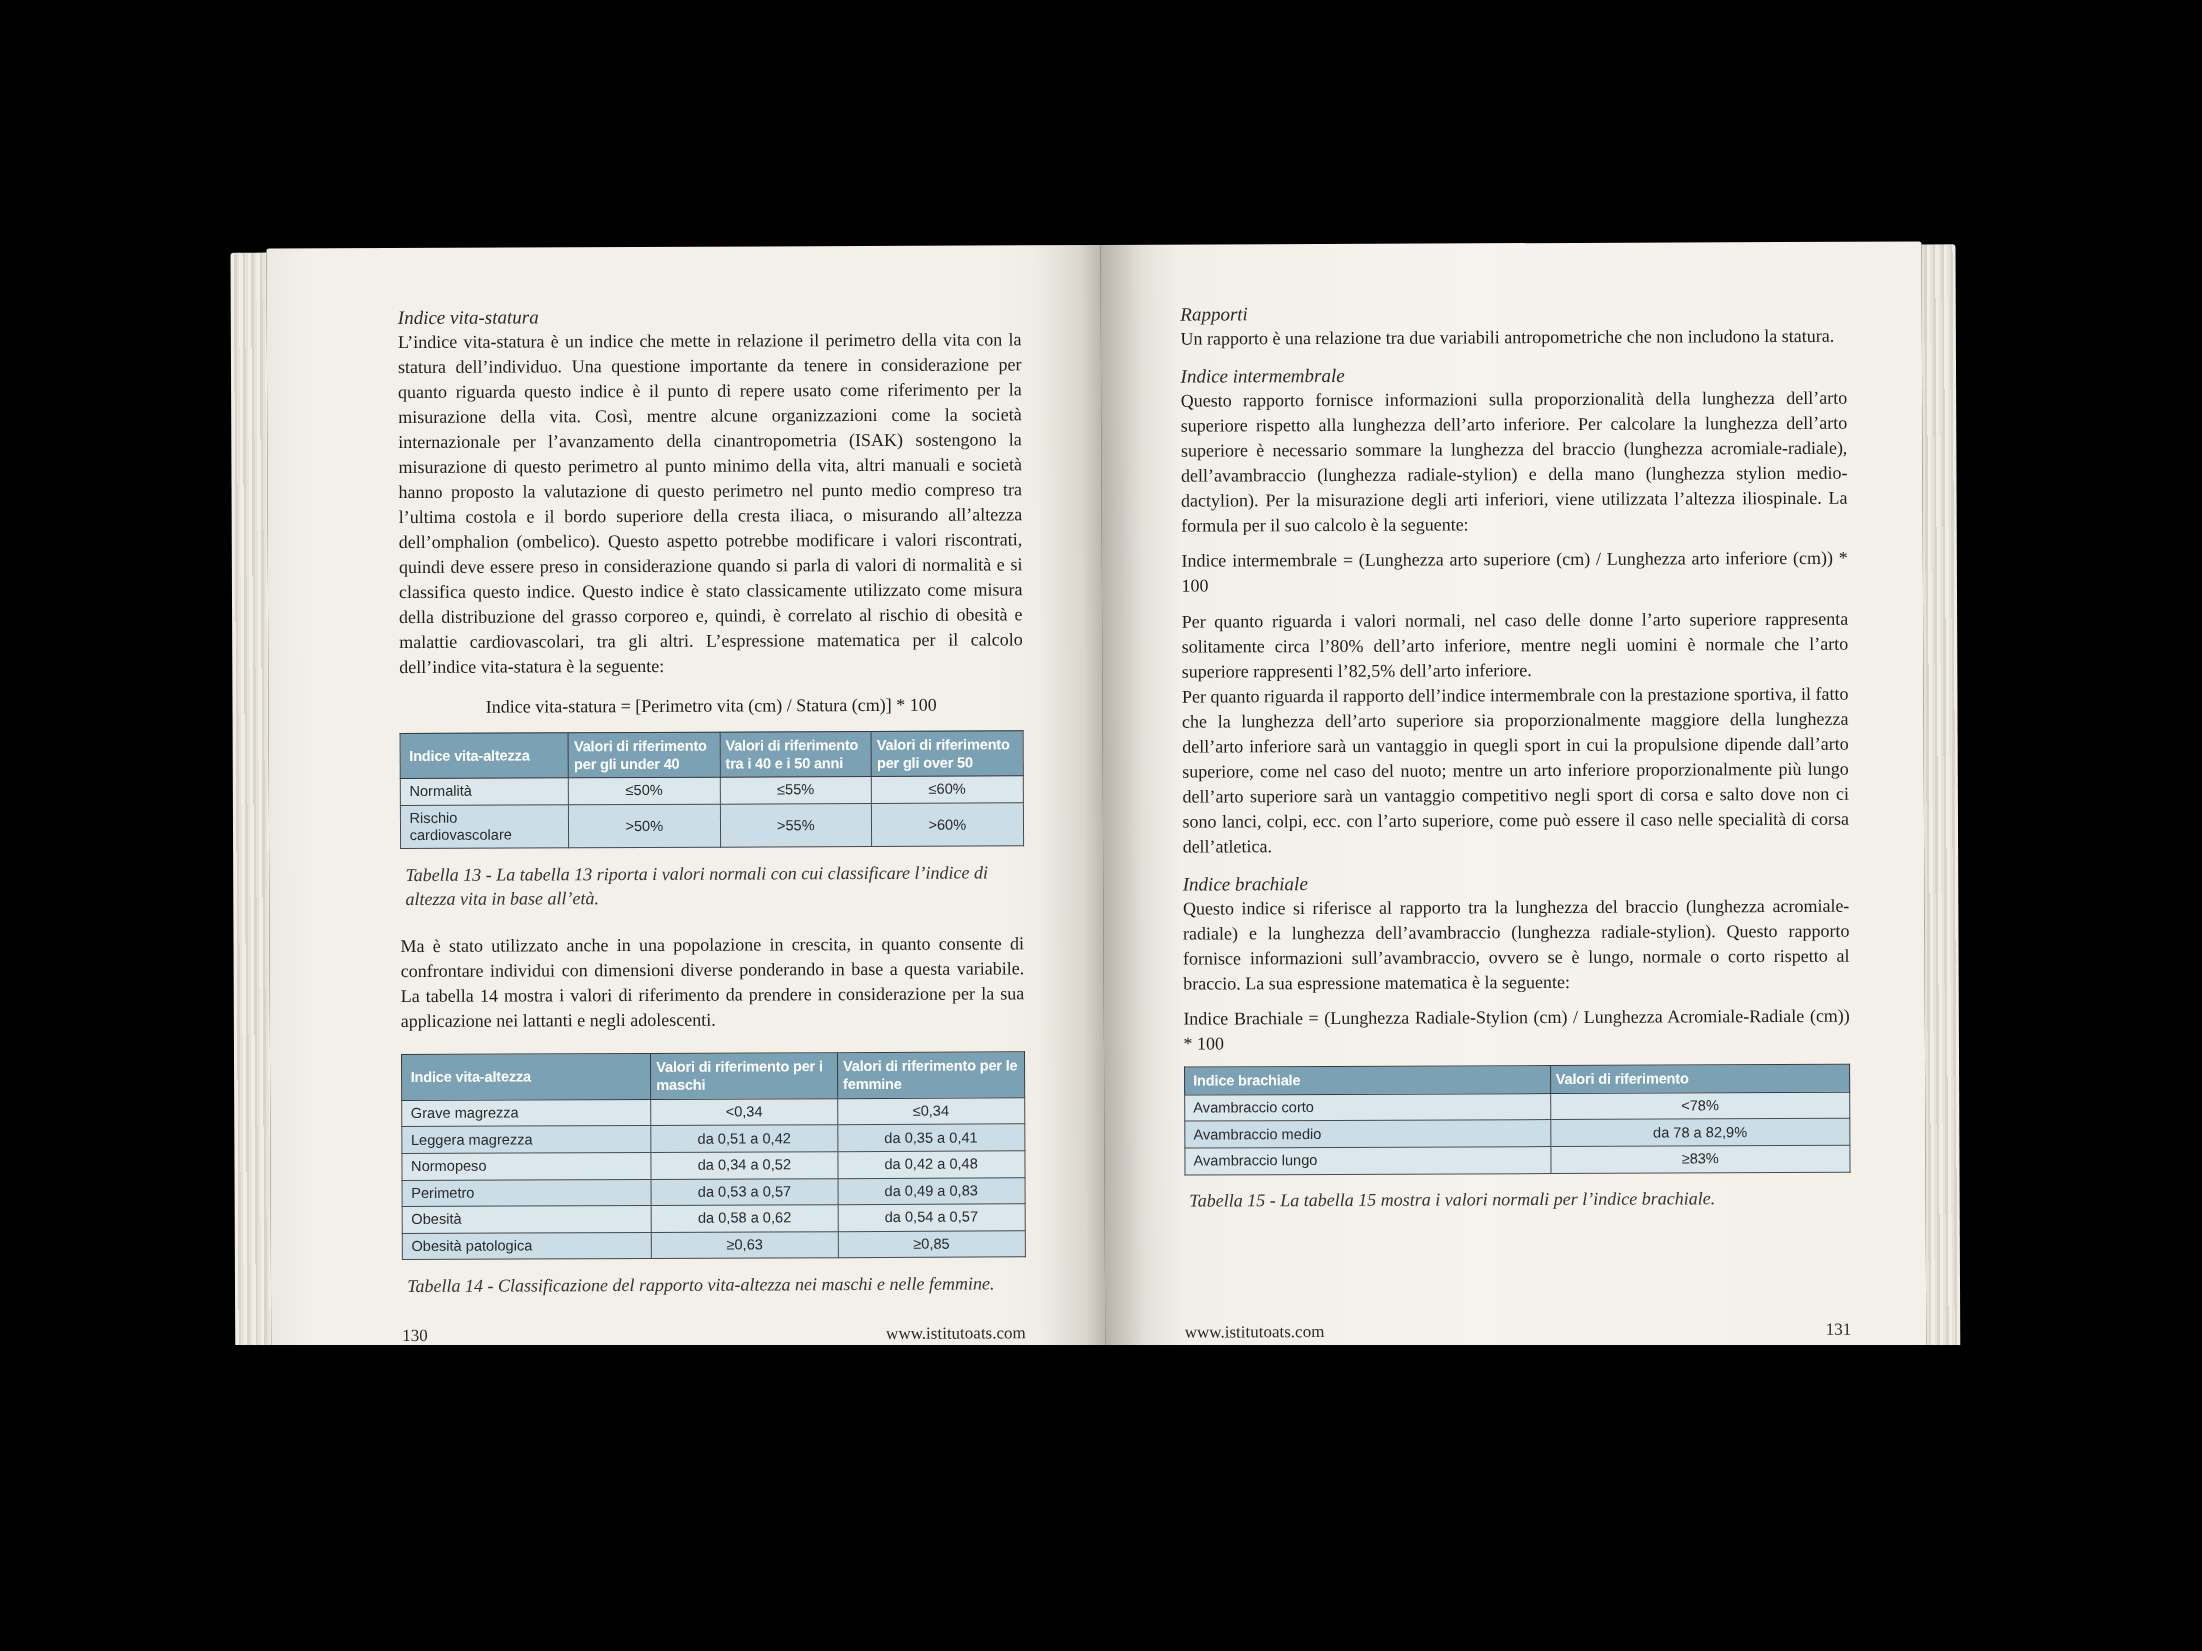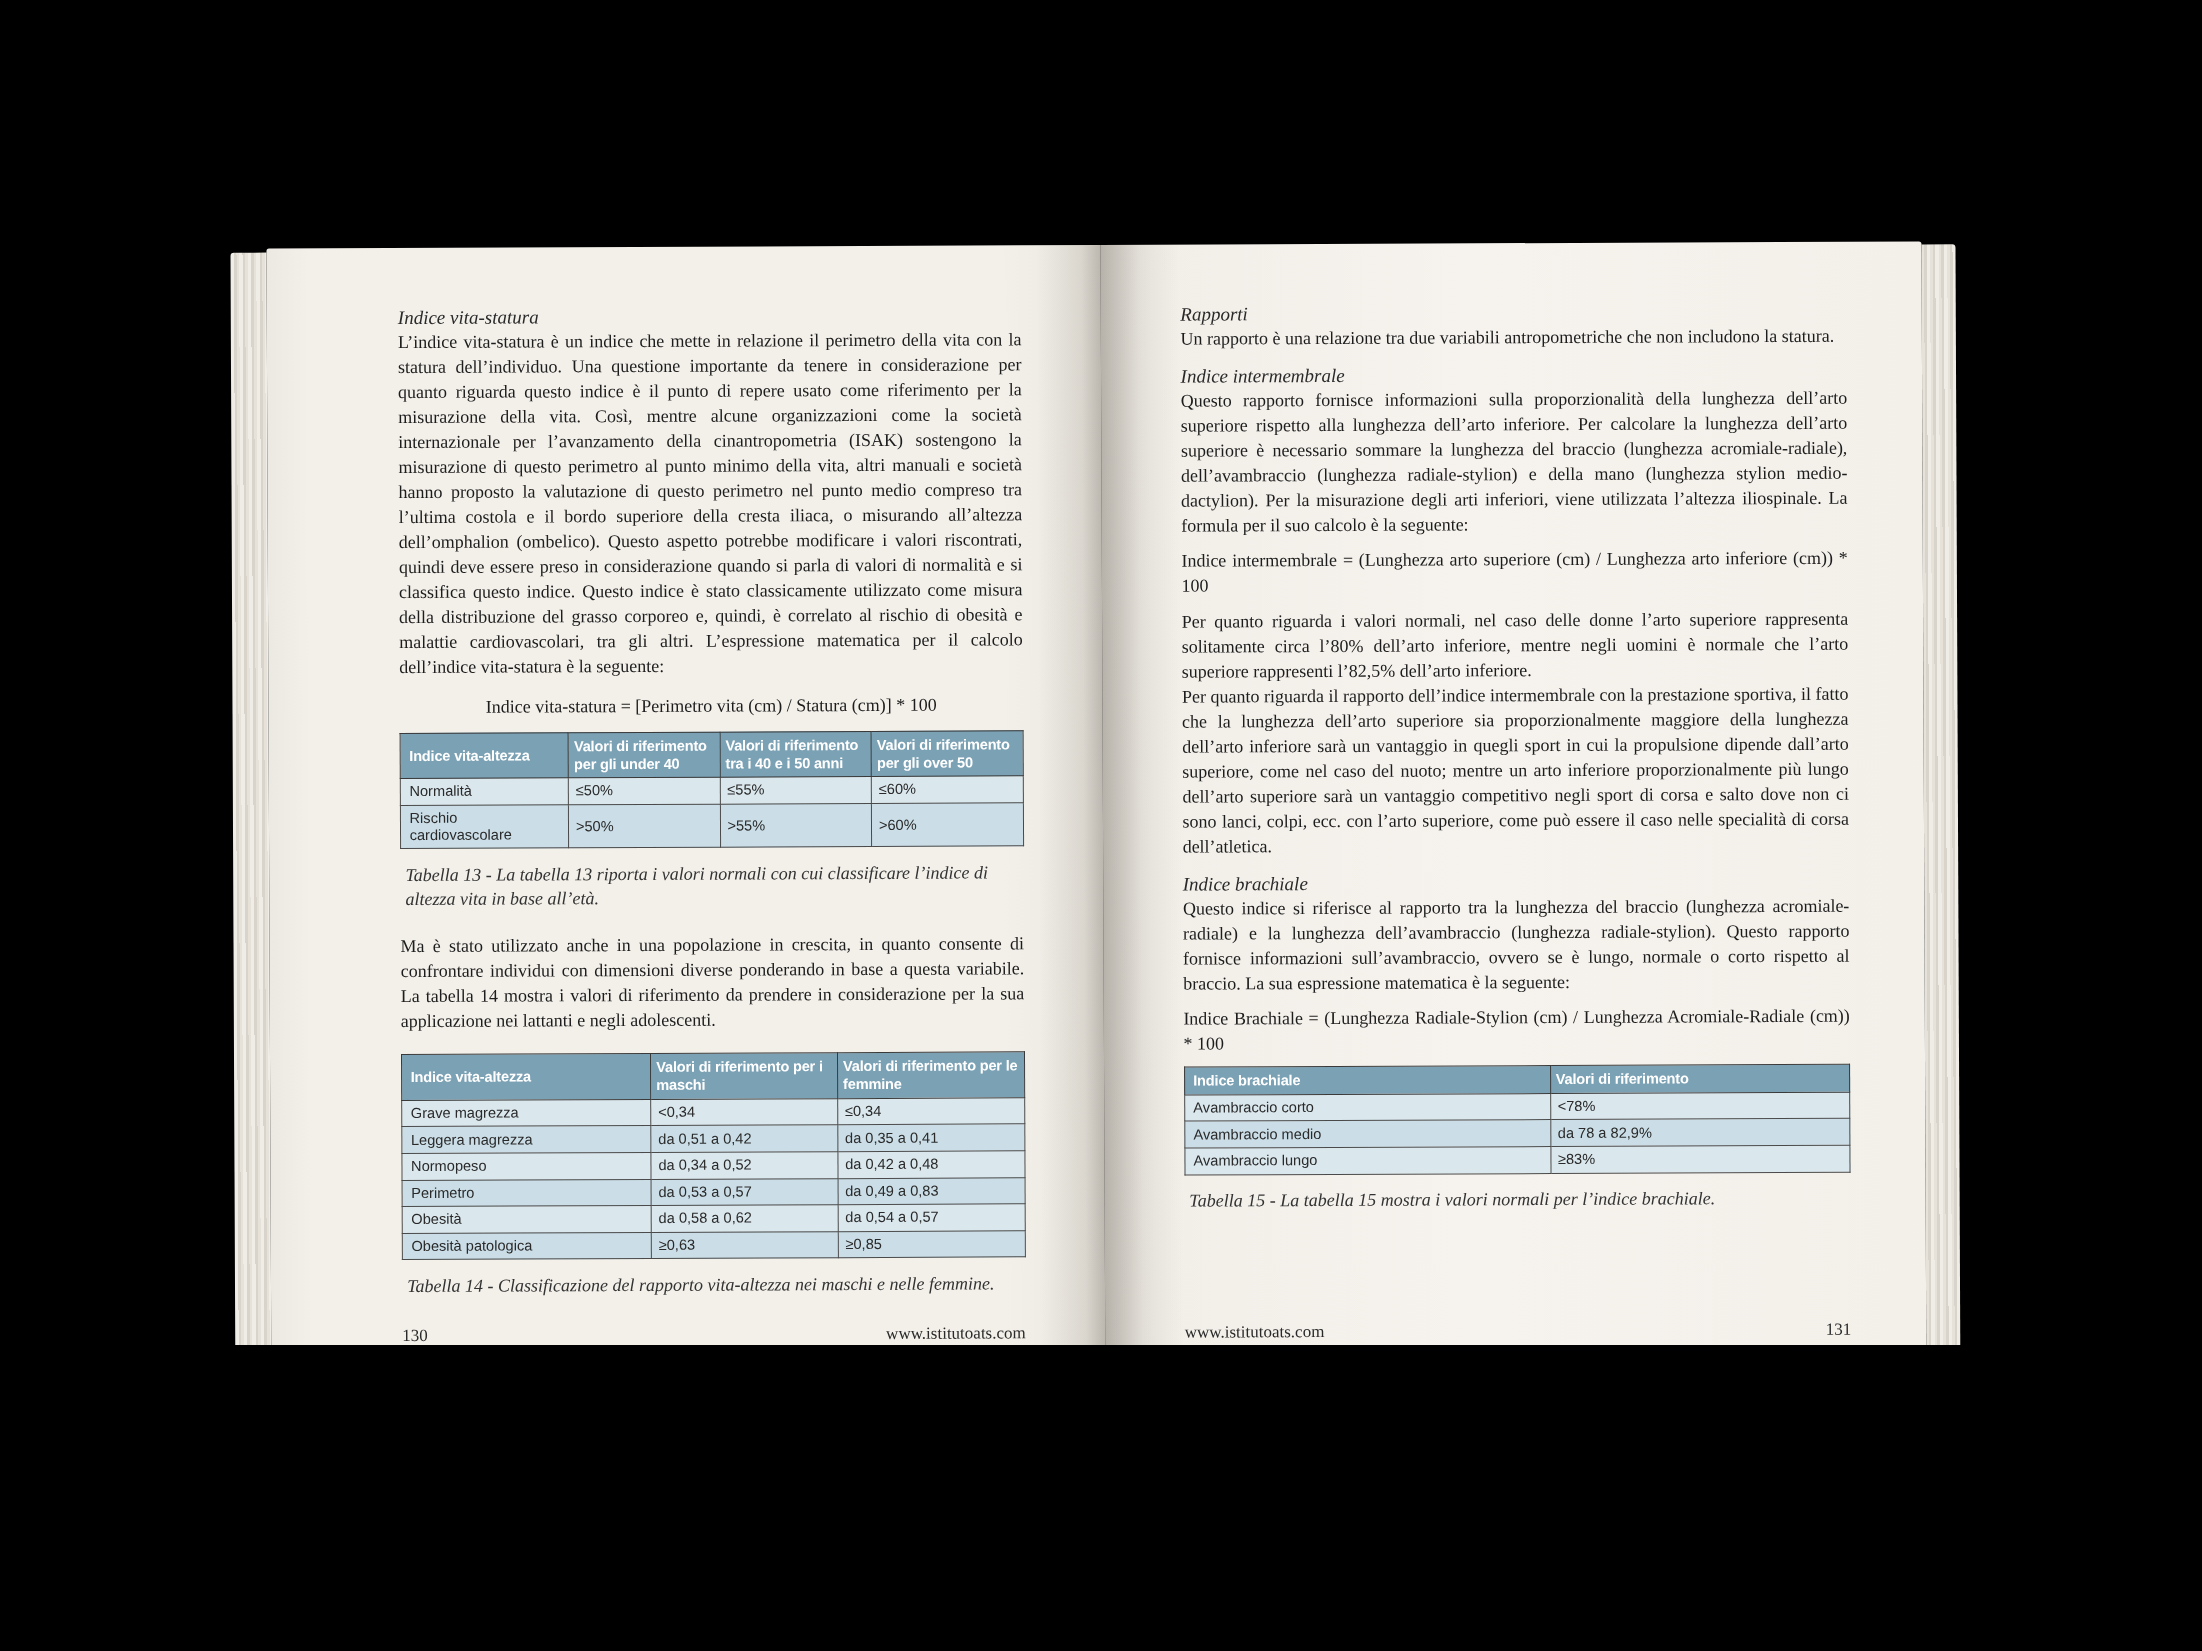--- a/index.html
+++ b/index.html
@@ -67,21 +67,21 @@
     width:100%; border-collapse:collapse; border:1.7px solid var(--table-border,#3a3a3a);
     font-family:"Liberation Sans", sans-serif; table-layout:fixed;
   }
   th {
     background:var(--table-header-bg,#7ba1b4); color:#ffffff;
     font-size:14.6px; line-height:18px; font-weight:bold; text-align:left;
     padding:4.3px 5.2px; border:0.9px solid var(--table-border,#3a3a3a);
     border-bottom:1.7px solid var(--table-border,#3a3a3a); letter-spacing:-0.2px;
   }
   td {
-    font-size:14.6px; line-height:17px; color:#2a2a2a;
+    font-size:14.6px; line-height:17px; text-align:center; color:#2a2a2a;
     padding:4.3px 6.9px; border:0.9px solid #4a4a4a; height:26px;
   }
   tbody tr:nth-child(odd) td { background:var(--table-row-light,#dae7ed); }
   tbody tr:nth-child(even) td { background:var(--table-row-dark,#cbdee7); }
   th:first-child, td:first-child { text-align:left; padding-left:8.6px; }
   .t13 th:first-child, .t13 td:first-child { width:27%; }
   .t14 th:first-child, .t14 td:first-child { width:40%; }
   .t15 th:first-child, .t15 td:first-child { width:55%; }
   .tbl { margin-top:5.2px; }
   .tbl14 { margin-top:20.6px; }

